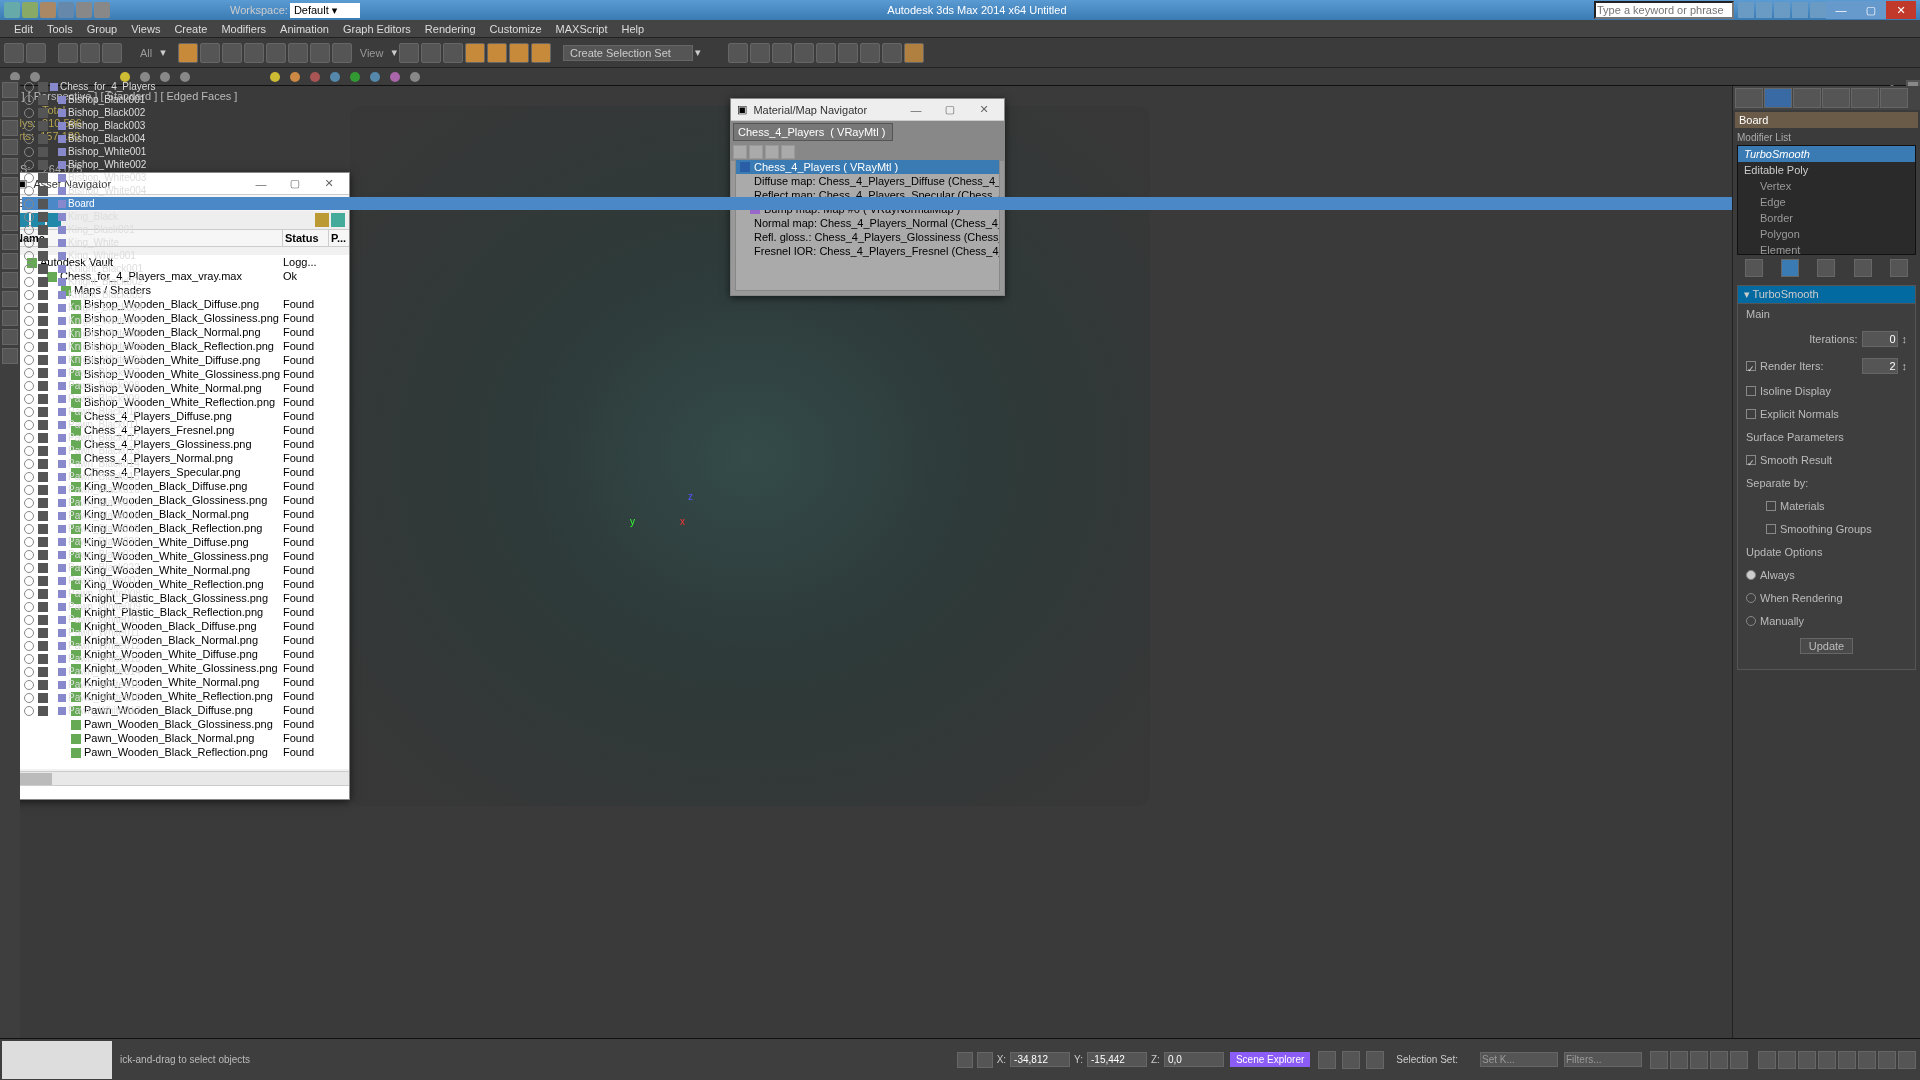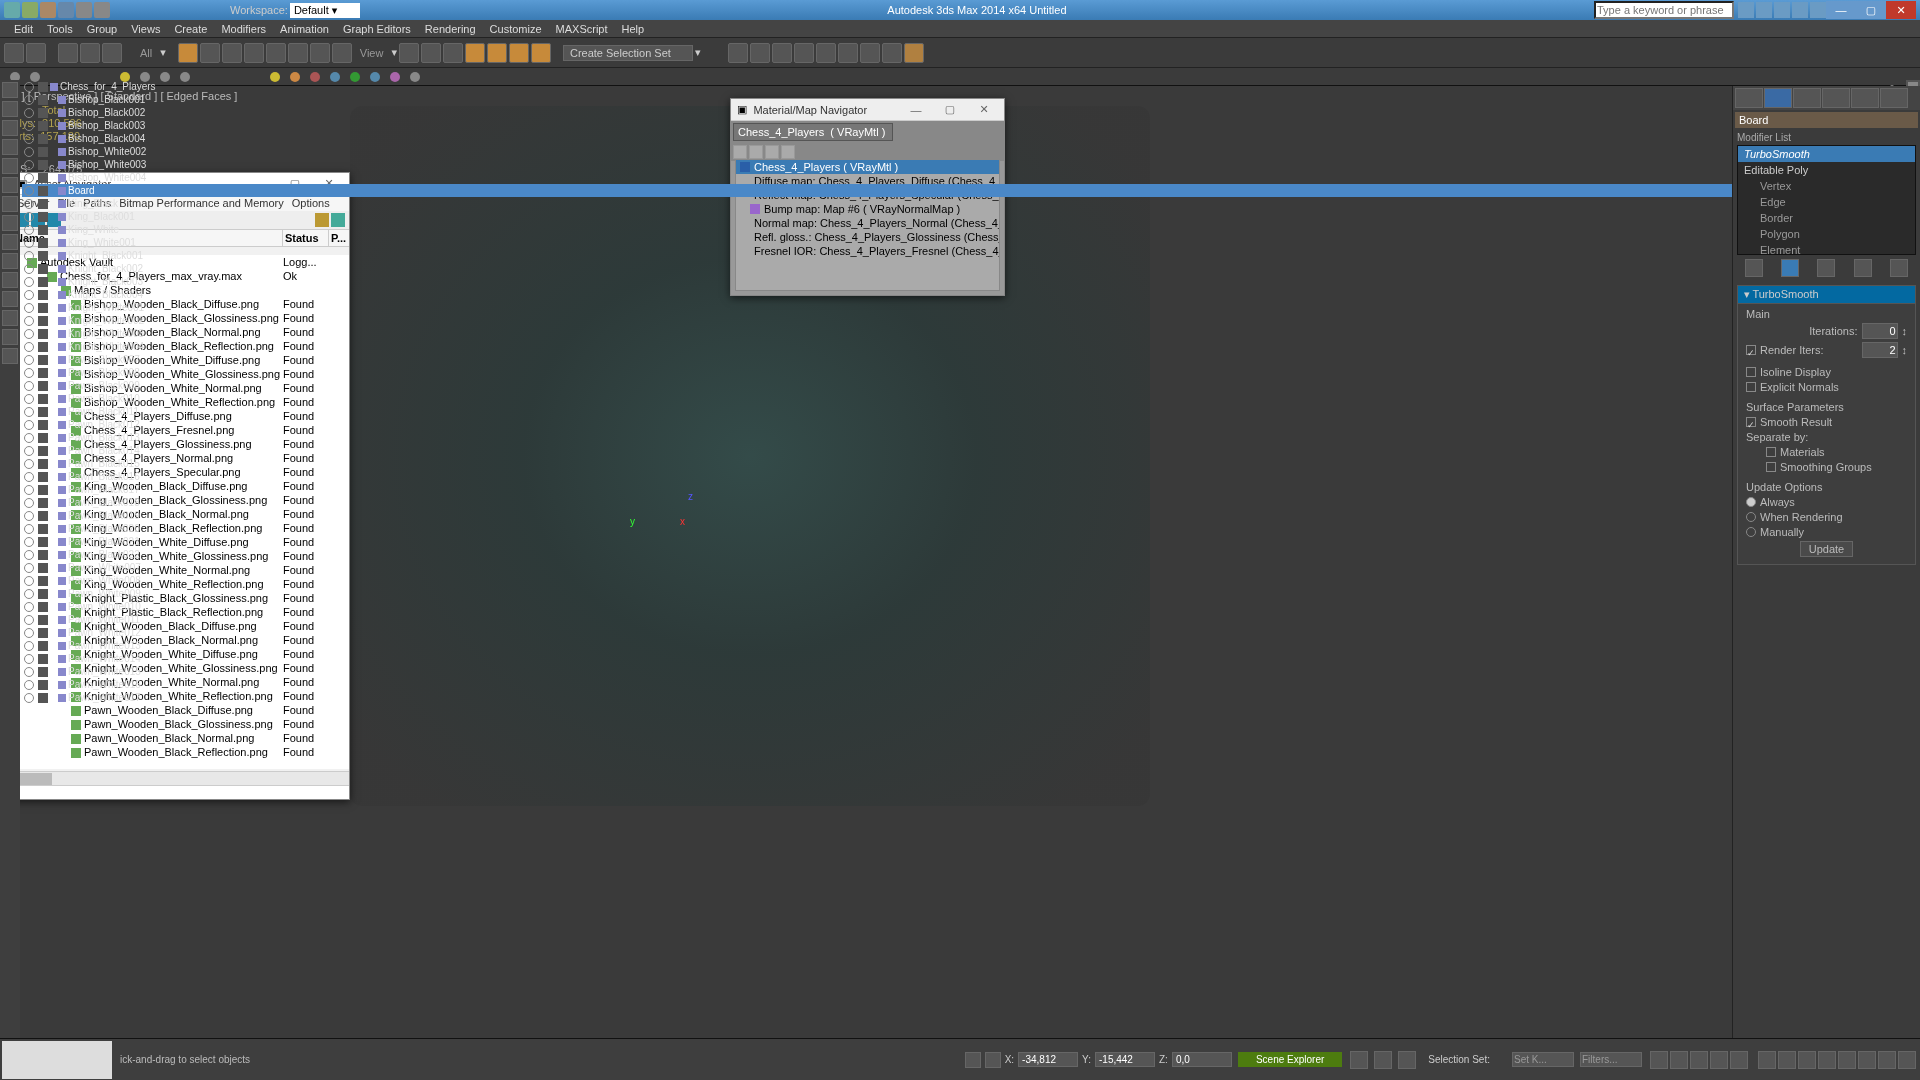--- a/index.html
+++ b/index.html
@@ -121,44 +121,44 @@
 .cmdpanel .modlabel{padding:2px 4px;color:#aaa;font-size:10px;}
 .cmdpanel .modbox{background:#2a2a2a;margin:0 4px;border:1px solid #111;height:110px;}
 .cmdpanel .modbox .item{padding:2px 6px;color:#ccc;}
 .cmdpanel .modbox .item.sel{background:#3a7bb4;color:#fff;font-style:italic;}
 .cmdpanel .modbox .item.ind{padding-left:22px;color:#999;}
 .cmdpanel .tbar{display:flex;gap:2px;padding:4px;justify-content:space-around;}
 .cmdpanel .tbar .b{width:18px;height:18px;background:#555;border:1px solid #666;}
 .cmdpanel .roll{margin:4px 4px;border:1px solid #555;background:#3e3e3e;}
 .cmdpanel .roll .h{background:#0369a1;padding:2px 6px;color:#ccc;border-bottom:1px solid #555;}
 .cmdpanel .roll .body{padding:4px 8px;color:#bbb;font-size:10px}
-.cmdpanel .roll .line{display:flex;align-items:center;margin:3px 0;gap:4px;}
+.cmdpanel .roll .line{display:flex;align-items:center;margin:11px 0;gap:4px;}
 .cmdpanel .roll .sp{width:36px;background:#555;border:1px solid #666;padding:1px;text-align:right;color:#fff;}
 .cmdpanel .roll .cb{width:10px;height:10px;border:1px solid #888;}
 .cmdpanel .roll .cb.c::before{content:"✓";line-height:8px;color:#ddd;font-size:9px;}
 .cmdpanel .roll .rb{width:10px;height:10px;border:1px solid #888;border-radius:5px;}
 .cmdpanel .roll .rb.c{background:#ccc;}
 .cmdpanel .roll .btn{border:1px solid #666;background:#4a4a4a;padding:1px 8px;margin:auto;}
 
 
 .timeslider{position:absolute;left:350px;right:460px;bottom:26px;height:16px;background:#3a3a3a;border-top:1px solid #222;display:flex;align-items:center;color:#888;font-size:9px;}
 .timeslider span{flex:1;text-align:center;}
 .statusbar{position:absolute;left:0;right:0;bottom:0;height:42px;background:#3e3e3e;border-top:1px solid #111;display:flex;align-items:center;}
 .statusbar .mini{width:110px;height:38px;background:#ddd;margin:2px;}
 .statusbar .prompt{flex:0 0 220px;padding:0 6px;color:#bbb;font-size:10px;}
 .statusbar .coords{display:flex;gap:4px;margin-left:auto;margin-right:6px;align-items:center;}
 .statusbar .coords .lb{color:#ccc;font-size:10px;}
 .statusbar .coords .v{width:60px;background:#555;border:1px solid #666;padding:1px 3px;color:#fff;font-size:10px;}
-.statusbar .se{background:#4d7c0f;color:#fff;padding:2px 18px;font-size:10px;}
+.statusbar .se{background:#8b5cf6;color:#fff;padding:2px 6px;font-size:10px;}
 .statusbar .ssets{display:flex;gap:6px;align-items:center;margin:0 8px;}
 .statusbar .ssets .b{width:18px;height:18px;background:#555;border:1px solid #666;}
 .statusbar .nav{display:flex;gap:2px;align-items:center;margin-right:4px;}
 .statusbar .nav .b{width:18px;height:18px;background:#555;border:1px solid #666;}
 .statusbar .lbl{color:#ccc;font-size:10px;padding:0 6px;}
-.statusbar .in{background:#555;border:1px solid #666;width:62px;padding:1px;font-size:10px;color:#999;}
+.statusbar .in{background:#555;border:1px solid #666;width:78px;padding:1px;font-size:10px;color:#999;}
 
 .timesl-label{position:absolute;bottom:26px;left:1020px;right:300px;height:16px;display:flex;align-items:center;background:#3a3a3a;}
 .timesl-label .tag{background:#555;color:#ccc;padding:1px 8px;font-size:10px;border:1px solid #666;margin-left:10px;}
 </style>
 </head>
 <body>
 
 <div class="titlebar">
   <div class="qat">
     <div class="ico"></div>
@@ -557,20 +557,21 @@
     <div class="b"></div>
     <div class="b"></div>
     <div class="b"></div>
   </div>
   <div class="body" id="sceneexp-body">
       <div class="node root"><span class="eye"></span><span class="frz"></span><span class="ico"></span>Chess_for_4_Players<span class="dot"></span></div>
       <div class="node"><span class="eye"></span><span class="frz"></span><span class="ico"></span>Bishop_Black001<span class="dot"></span></div>
       <div class="node"><span class="eye"></span><span class="frz"></span><span class="ico"></span>Bishop_Black002<span class="dot"></span></div>
       <div class="node"><span class="eye"></span><span class="frz"></span><span class="ico"></span>Bishop_Black003<span class="dot"></span></div>
       <div class="node"><span class="eye"></span><span class="frz"></span><span class="ico"></span>Bishop_Black004<span class="dot"></span></div>
+      <div class="node"><span class="eye"></span><span class="frz"></span><span class="ico"></span>Bishop_White001<span class="dot"></span></div>
       <div class="node"><span class="eye"></span><span class="frz"></span><span class="ico"></span>Bishop_White002<span class="dot"></span></div>
       <div class="node"><span class="eye"></span><span class="frz"></span><span class="ico"></span>Bishop_White003<span class="dot"></span></div>
       <div class="node"><span class="eye"></span><span class="frz"></span><span class="ico"></span>Bishop_White004<span class="dot"></span></div>
       <div class="node sel"><span class="eye"></span><span class="frz"></span><span class="ico"></span>Board<span class="dot"></span></div>
       <div class="node"><span class="eye"></span><span class="frz"></span><span class="ico"></span>King_Black<span class="dot"></span></div>
       <div class="node"><span class="eye"></span><span class="frz"></span><span class="ico"></span>King_Black001<span class="dot"></span></div>
       <div class="node"><span class="eye"></span><span class="frz"></span><span class="ico"></span>King_White<span class="dot"></span></div>
       <div class="node"><span class="eye"></span><span class="frz"></span><span class="ico"></span>King_White001<span class="dot"></span></div>
       <div class="node"><span class="eye"></span><span class="frz"></span><span class="ico"></span>Knight_Black001<span class="dot"></span></div>
       <div class="node"><span class="eye"></span><span class="frz"></span><span class="ico"></span>Knight_Black002<span class="dot"></span></div>

